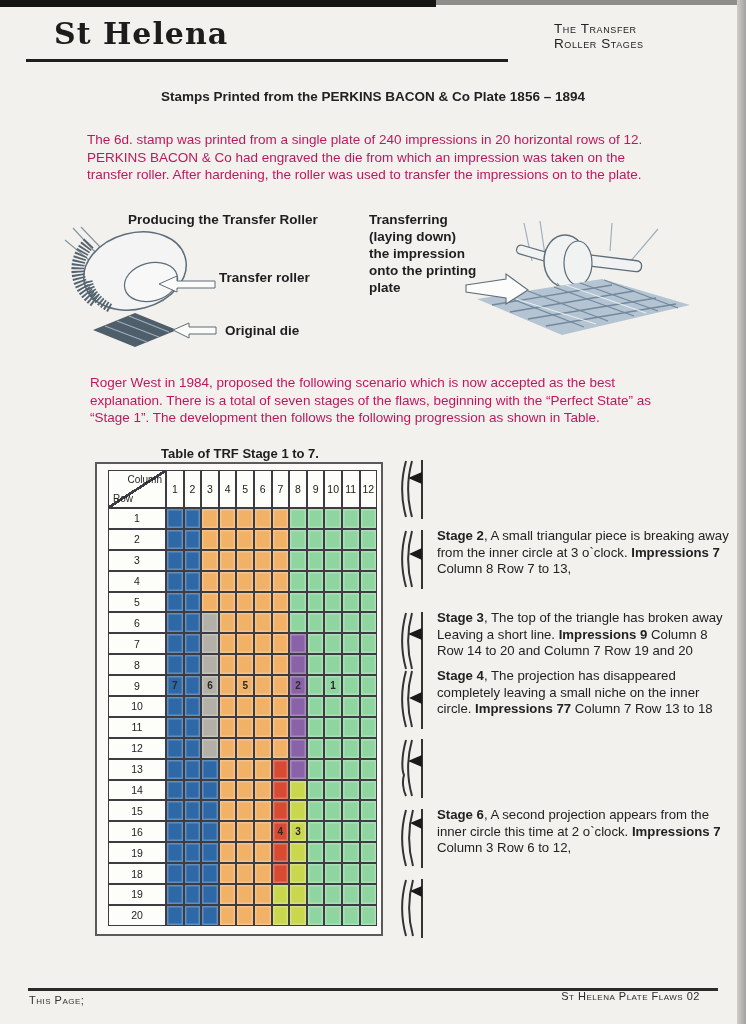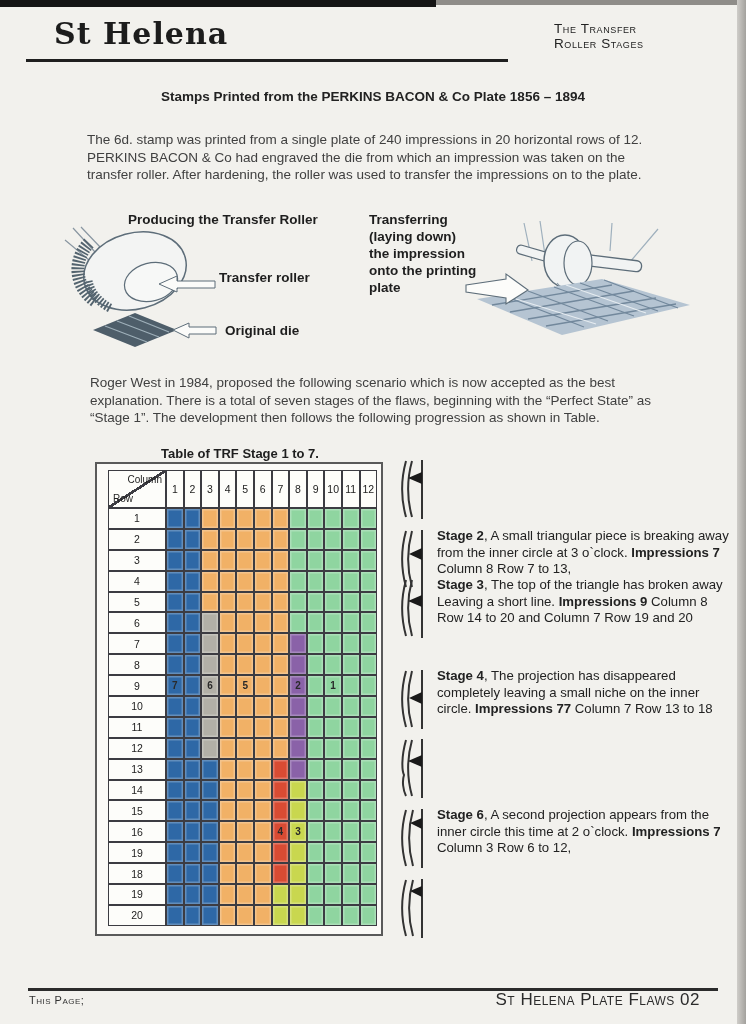--- a/index.html
+++ b/index.html
@@ -9,21 +9,21 @@
   .scan-top-gray{position:absolute;left:436px;top:0;width:310px;height:5px;background:#8f8d89;}
   .scan-right{position:absolute;right:0;top:0;width:9px;height:100%;
               background:linear-gradient(to right,#cfcdc9,#a3a19d);}
   .brand{position:absolute;left:54px;top:16px;font-family:"DejaVu Serif",serif;
          font-size:30px;font-weight:bold;letter-spacing:1px;color:#1c1c1c;}
   .hdr-right{position:absolute;left:554px;top:21px;font-size:13.5px;line-height:15px;
              font-variant:small-caps;letter-spacing:.6px;color:#222;font-weight:500;}
   .hdr-rule{position:absolute;left:26px;top:59px;width:482px;height:3px;background:#1f1f1f;}
   .doc-title{position:absolute;left:23px;top:89px;width:700px;text-align:center;
              font-weight:bold;font-size:13.5px;color:#222;}
-  .para{position:absolute;font-size:13.5px;line-height:17.5px;color:#404040;}
+  .para{position:absolute;font-size:13.5px;line-height:17.5px;color:#be185d;}
   .para1{left:87px;top:131px;width:570px;}
   .para2{left:90px;top:374px;width:575px;}
   .fig-title{position:absolute;font-weight:bold;font-size:13.5px;color:#1e1e1e;}
   .fig-left-title{left:128px;top:212px;}
   .lbl-roller{left:219px;top:270px;}
   .lbl-die{left:225px;top:323px;}
   .fig-right-caption{position:absolute;left:369px;top:211px;width:108px;font-weight:bold;
                      font-size:13.5px;line-height:17px;color:#1e1e1e;}
   .fig-svg{position:absolute;}
   .svg-left{left:55px;top:226px;}
@@ -40,25 +40,25 @@
   .cell.fill{box-shadow:inset 0 0 0 1.5px rgba(255,255,255,.25);font-weight:bold;color:#2a2a2a;}
   .hdrcell,.rowlbl{background:#fdfdfa;font-size:10.5px;}
   .corner{position:relative;background:
      linear-gradient(to bottom right,transparent 48%,#3c3c42 48%,#3c3c42 52.5%,transparent 52.5%),#fdfdfa; padding-left: 17px;}
   .corner .ct{position:absolute;top:3px;right:3px;font-size:10px;}
   .corner .cb{position:absolute;bottom:3px;left:4px;font-size:10px;}
   .stage{position:absolute;left:398px;width:334px;display:flex;gap:9px;}
   .stage-icon{flex:0 0 30px;}
   .stage-text{font-size:13.2px;line-height:16.5px;color:#222;}
   .stage-text .b{font-weight:bold;}
-  .s1{top:458px}.s2{top:528px}.s3{top:577px}.s4{top:668px}.s5{top:737px}.s6{top:807px}.s7{top:877px}
+  .s1{top:458px}.s2{top:528px}.s3{top:610px}.s4{top:668px}.s5{top:737px}.s6{top:807px}.s7{top:877px}
   .footer-rule{position:absolute;left:28px;top:988px;width:690px;height:2.5px;background:#2b2b2b;}
   .footer-left{position:absolute;left:29px;top:994px;font-size:11px;font-variant:small-caps;
                letter-spacing:.5px;color:#333;}
-  .footer-right{position:absolute;right:46px;top:990px;font-size:17px;font-variant:small-caps;
+  .footer-right{position:absolute;right:46px;top:990px;font-size:11px;font-variant:small-caps;
                 letter-spacing:.5px;color:#2b2b2b;}
 </style>
 </head>
 <body>
 
 <div class="page">
   <div class="scan-top-dark"></div>
   <div class="scan-top-gray"></div>
   <div class="scan-right"></div>
 

